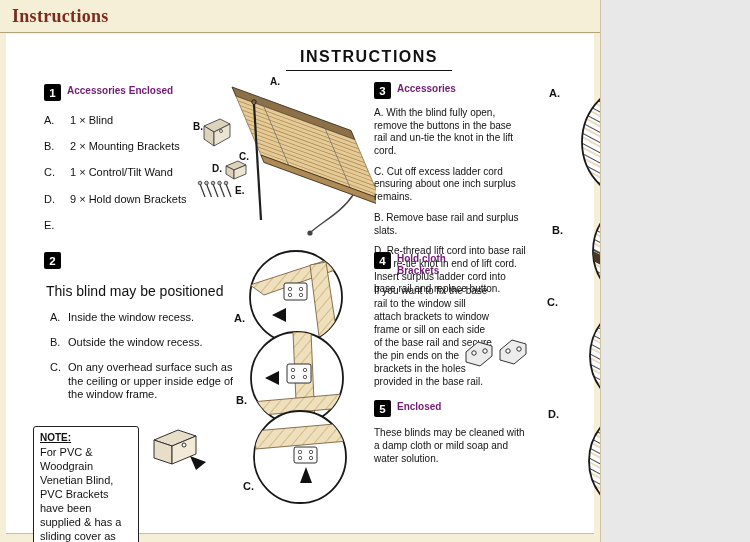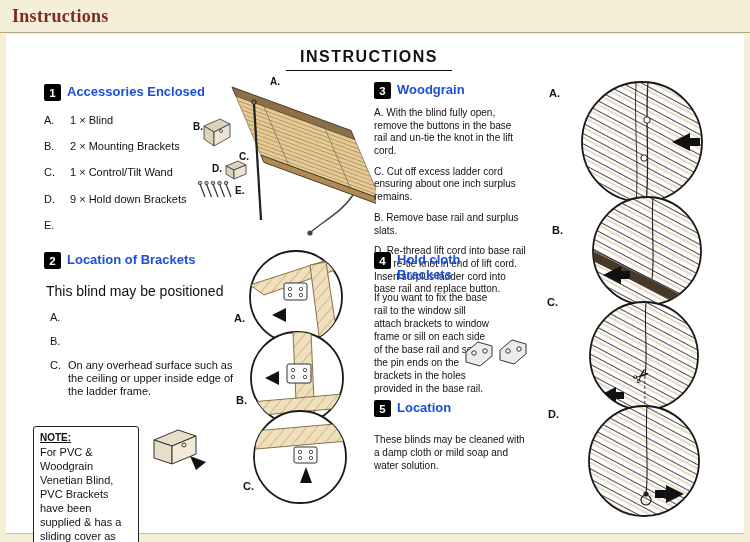--- a/index.html
+++ b/index.html
@@ -1,44 +1,44 @@
 <!DOCTYPE html>
 <html><head>
 <meta charset="utf-8">
 <style>
   *{box-sizing:border-box;margin:0;padding:0}
   body{background:#e8e8e8;font-family:"Liberation Sans",sans-serif}
-  .sheet{position:relative;width:750px;height:542px;background:#f6efd8;outline:1px solid #cfc6a8;overflow:hidden}
+  .sheet{position:relative;width:600px;height:542px;background:#f6efd8;outline:1px solid #cfc6a8;overflow:hidden}
   .banner{position:absolute;top:0;left:0;width:100%;height:33px;display:flex;align-items:center;padding-left:12px;border-bottom:1px solid #b3a67c;background:#f6efd8}
   .banner-title{font-family:"Liberation Serif",serif;font-weight:bold;font-size:18px;color:#7c2c1e;letter-spacing:.3px}
   .content{position:absolute;left:6px;right:6px;top:34px;bottom:8px;background:#fff;border-bottom:1px solid #bdbdbd}
   .abs{position:absolute}
   .doc-title{position:absolute;left:280px;top:14px;font-size:16px;font-weight:600;letter-spacing:1.5px;color:#111;border-bottom:1.6px solid #111;padding:0 14px 4px}
   .sec-head{display:flex;align-items:flex-start;gap:6px;margin-bottom:4px}
   .badge{flex:0 0 auto;width:17px;height:17px;background:#000;color:#fff;font-weight:bold;font-size:11.5px;display:flex;align-items:center;justify-content:center;border-radius:2px}
-  .sec-title{font-weight:bold;font-size:13px;color:#1d4ed8;line-height:1.15;padding-top:1px}
+  .sec-title{font-weight:bold;font-size:10px;color:#701a75;line-height:1.15;padding-top:1px}
   .sec1{left:38px;top:50px;width:190px}
   .acc-list{list-style:none}
   .acc-item{display:flex;font-size:11px;color:#111;margin-top:13px}
   .acc-letter{flex:0 0 26px}
   .acc-text{flex:1;line-height:1.2}
   .sec2{left:38px;top:218px;width:196px}
   .sec2 .intro{font-size:14px;color:#111;margin:14px 0 2px 2px}
   .sec2 .acc-item{margin-top:12px}
   .sec2 .acc-letter{flex:0 0 24px;padding-left:6px}
   .note-box{left:27px;top:392px;width:106px;border:1.2px solid #222;border-radius:3px;padding:5px 6px;background:#fff}
   .note-title{font-size:10px;font-weight:bold;text-decoration:underline;color:#111;margin-bottom:3px}
   .note-text{font-size:11px;font-weight:normal;color:#111;line-height:1.27}
   .sec3{left:368px;top:48px;width:152px}
   .sec3 .para{font-size:10px;color:#111;line-height:1.27;margin-top:8px}
   .sec4{left:368px;top:218px;width:158px}
   .sec4 .sec-title{max-width:82px}
   .sec4 .para{font-size:10px;color:#111;line-height:1.3;margin-top:8px;width:118px}
   .sec5{left:368px;top:366px;width:158px}
-  .sec5 .para{font-size:10px;color:#111;line-height:1.3;margin-top:16px;width:152px}
+  .sec5 .para{font-size:10px;color:#111;line-height:1.3;margin-top:9px;width:152px}
   .circ-label{position:absolute;font-weight:bold;font-size:11px;color:#111}
   .dlabel{font:bold 10px "Liberation Sans",sans-serif;fill:#111}
   .scissors{font:20px "DejaVu Sans",sans-serif;fill:#111}
 </style>
 </head>
 <body>
 
 <div class="sheet">
 
   <svg width="0" height="0" style="position:absolute" aria-hidden="true">
@@ -143,33 +143,34 @@
       <text class="dlabel" x="80" y="11">A.</text>
       <text class="dlabel" x="3" y="56">B.</text>
       <text class="dlabel" x="49" y="86">C.</text>
       <text class="dlabel" x="22" y="98">D.</text>
       <text class="dlabel" x="45" y="120">E.</text>
     </svg>
 
     <section class="abs sec2">
       <div class="sec-head">
         <span class="badge">2</span>
-        <span class="sec-title">Location of Brackets</span>
       </div>
       <p class="intro">This blind may be positioned</p>
       <ul class="acc-list">
         <li class="acc-item">
           <span class="acc-letter">A.</span>
+          <span class="acc-text">Inside the window recess.</span>
         </li>
         <li class="acc-item">
           <span class="acc-letter">B.</span>
+          <span class="acc-text">Outside the window recess.</span>
         </li>
         <li class="acc-item">
           <span class="acc-letter">C.</span>
-          <span class="acc-text">On any overhead surface such as the ceiling or upper inside edge of the ladder frame.</span>
+          <span class="acc-text">On any overhead surface such as the ceiling or upper inside edge of the window frame.</span>
         </li>
       </ul>
     </section>
 
     <aside class="abs note-box">
       <div class="note-title">NOTE:</div>
       <div class="note-text">For PVC &amp; Woodgrain Venetian Blind, PVC Brackets have been supplied &amp; has a sliding cover as shown opposite</div>
     </aside>
 
     <svg class="abs" style="left:140px;top:382px" width="64" height="64" viewBox="0 0 64 64">
@@ -237,21 +238,21 @@
         <circle cx="61" cy="45" r="1.7" fill="#fff" stroke="#333" stroke-width="0.8"></circle>
         <circle cx="50" cy="51" r="1.7" fill="#fff" stroke="#333" stroke-width="0.8"></circle>
         <circle cx="61" cy="51" r="1.7" fill="#fff" stroke="#333" stroke-width="0.8"></circle>
         <polygon points="50,76 56,60 62,76" fill="#111"></polygon>
       </g>
     </svg>
 
     <section class="abs sec3">
       <div class="sec-head">
         <span class="badge">3</span>
-        <span class="sec-title">Woodgrain</span>
+        <span class="sec-title">Accessories</span>
       </div>
       <p class="para">A. With the blind fully open, remove the buttons in the base rail and un-tie the knot in the lift cord.</p>
       <p class="para">C. Cut off excess ladder cord ensuring about one inch surplus remains.</p>
       <p class="para">B. Remove base rail and surplus slats.</p>
       <p class="para">D. Re-thread lift cord into base rail and re-tie knot in end of lift cord. Insert surplus ladder cord into base rail and replace button.</p>
     </section>
 
     <section class="abs sec4">
       <div class="sec-head">
         <span class="badge">4</span>
@@ -267,21 +268,21 @@
         <circle cx="27" cy="25" r="2.2" fill="#fff"></circle>
         <path d="M42,24 L54,14 L68,18 L68,28 L56,38 L42,34 Z"></path>
         <circle cx="50" cy="25" r="2.2" fill="#fff"></circle>
         <circle cx="61" cy="23" r="2.2" fill="#fff"></circle>
       </g>
     </svg>
 
     <section class="abs sec5">
       <div class="sec-head">
         <span class="badge">5</span>
-        <span class="sec-title">Location</span>
+        <span class="sec-title">Enclosed</span>
       </div>
       <p class="para">These blinds may be cleaned with a damp cloth or mild soap and water solution.</p>
     </section>
 
     <span class="circ-label" style="left:543px;top:53px">A.</span>
     <svg class="abs" style="left:570px;top:42px" width="132" height="132" viewBox="0 0 132 132">
       <defs>
           <clipPath id="rca">
             <circle cx="66" cy="66" r="60"></circle>
           </clipPath>

